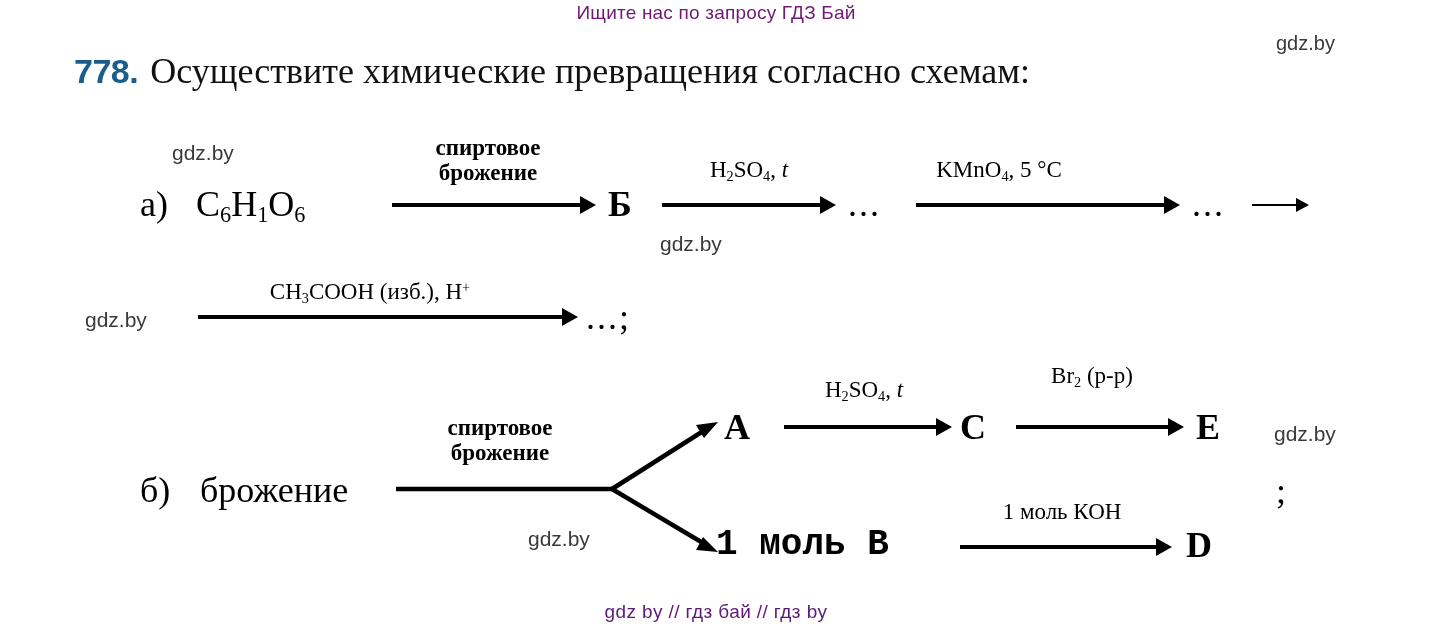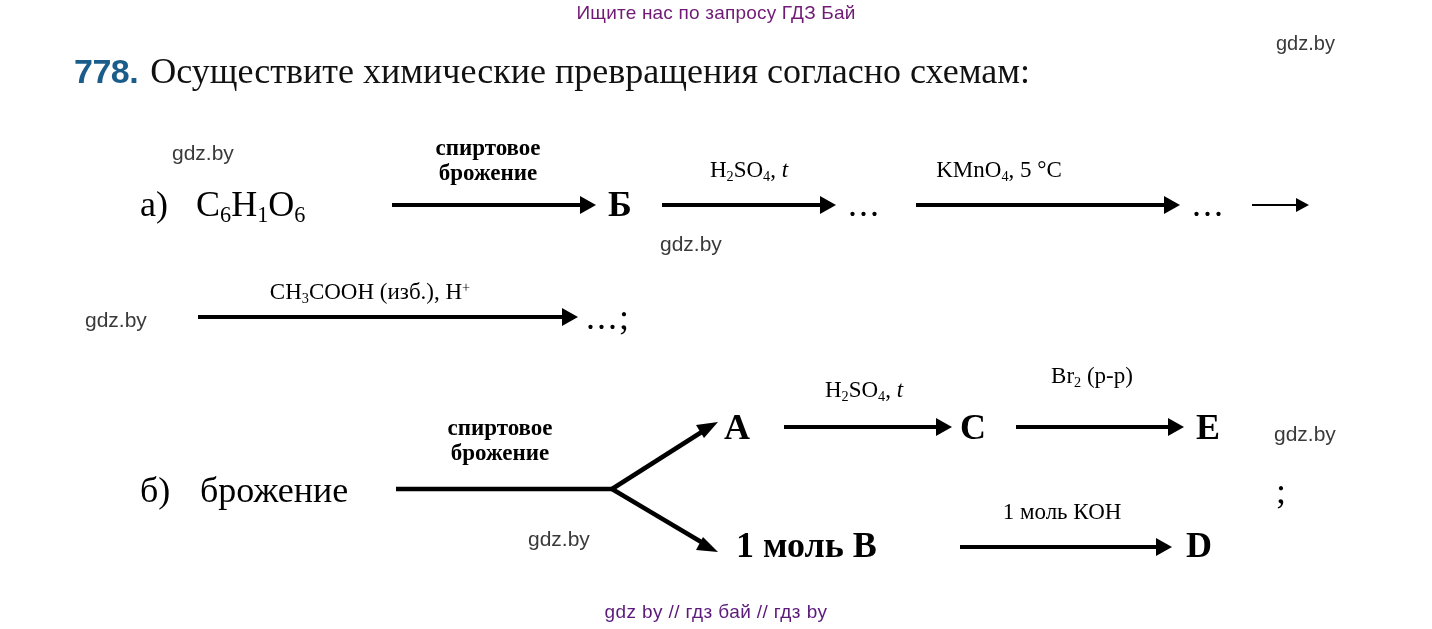--- a/index.html
+++ b/index.html
@@ -236,21 +236,21 @@
 </div>
 <div class="abs letter" style="top:406px; left:1196px;">
   <span>E</span>
 </div>
 
 <div class="abs wm wm-b2">gdz.by</div>
 <div class="abs formula" style="top:470px; left:1276px;">
   <span>;</span>
 </div>
 
-<div class="abs letter" style="top:524px; left:736px;">
+<div class="abs letter" style="top:524px; left:716px;font-family:Liberation Mono, monospace;">
   <span>1 моль B</span>
 </div>
 <div class="abs cond" style="top:500px; left:962px; width:200px;">
   1 моль КОН
 </div>
 <div class="abs arrow" style="top:538px; left:960px; width:212px;">
   <div class="shaft" style="width:198px;"></div>
   <div class="head" style="left:196px;"></div>
 </div>
 <div class="abs letter" style="top:524px; left:1186px;">

